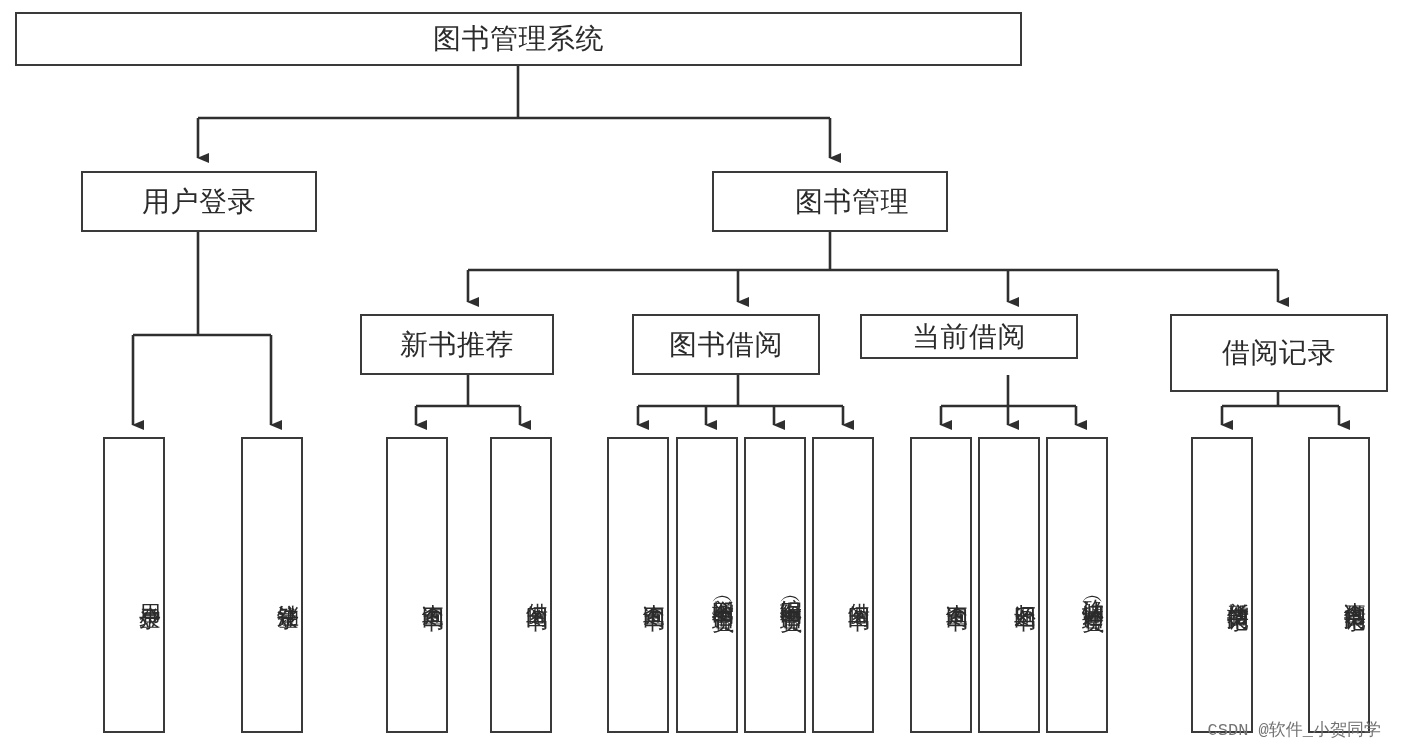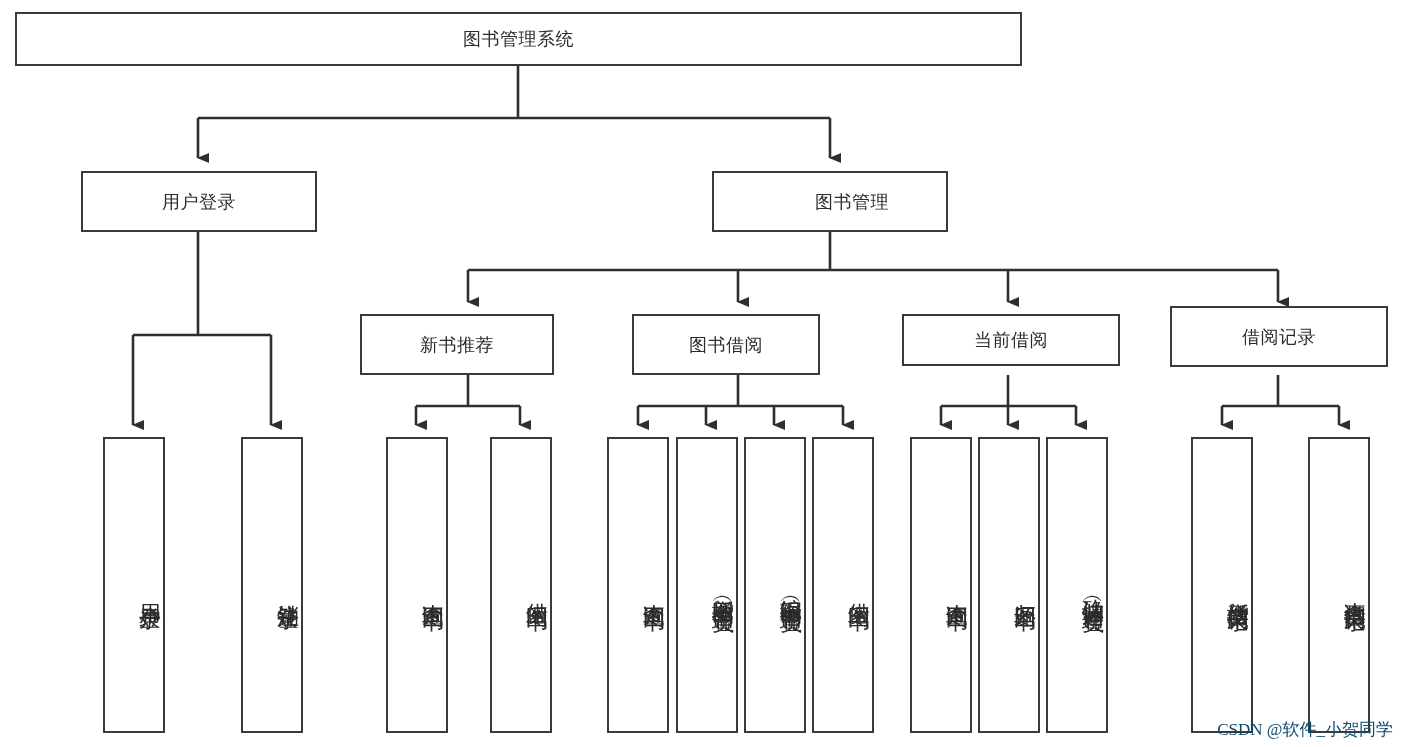--- a/index.html
+++ b/index.html
@@ -32,44 +32,44 @@
     background: #ffffff;
     border: 2px solid #3a3a3a;
     color: #2b2b2b;
     display: flex;
     align-items: center;
     justify-content: center;
     text-align: center;
     line-height: 1.18;
   }
   .node.horizontal {
-    font-size: 18px;
+    font-size: 28px;
     letter-spacing: 0.5px;
   }
   .node.vertical {
     writing-mode: vertical-rl;
     text-orientation: upright;
     font-size: 22px;
     letter-spacing: 2px;
     align-items: flex-start;
     justify-content: center;
     padding-top: 10px;
   }
   .node.vertical .label {
     writing-mode: vertical-rl;
     text-orientation: upright;
     display: block;
   }
   .watermark {
     position: absolute;
-    right: 12px;
+    right: 24px;
     bottom: 6px;
     font-size: 17px;
-    color: #0c4a6e;
-    font-family: Liberation Serif, serif;
+    color: #737373;
+    font-family: Liberation Mono, monospace;
     white-space: nowrap;
     user-select: none;
   }
 </style>
 </head>
 <body>
 
 <div id="canvas">
 
   <svg id="edges" viewBox="0 0 1405 747" xmlns="http://www.w3.org/2000/svg">
@@ -136,24 +136,24 @@
   <div class="node horizontal" style="left:712px; top:171px; width:236px; height:61px;padding-left:44px;">
     <span class="label">图书管理</span>
   </div>
 
   <div class="node horizontal" style="left:360px; top:314px; width:194px; height:61px;">
     <span class="label">新书推荐</span>
   </div>
   <div class="node horizontal" style="left:632px; top:314px; width:188px; height:61px;">
     <span class="label">图书借阅</span>
   </div>
-  <div class="node horizontal" style="left:902px; top:314px; width:218px; height:52px;text-align:center;">
+  <div class="node horizontal" style="left:860px; top:314px; width:218px; height:45px;text-align:center;">
     <span class="label">当前借阅</span>
   </div>
-  <div class="node horizontal" style="left:1170px; top:306px; width:218px; height:61px;">
+  <div class="node horizontal" style="left:1170px; top:314px; width:218px; height:78px;">
     <span class="label">借阅记录</span>
   </div>
 
   <div class="node vertical" style="left:103px; top:437px; width:62px; height:296px;">
     <span class="label">用户登录</span>
   </div>
   <div class="node vertical" style="left:241px; top:437px; width:62px; height:296px;">
     <span class="label">注销登录</span>
   </div>
 

